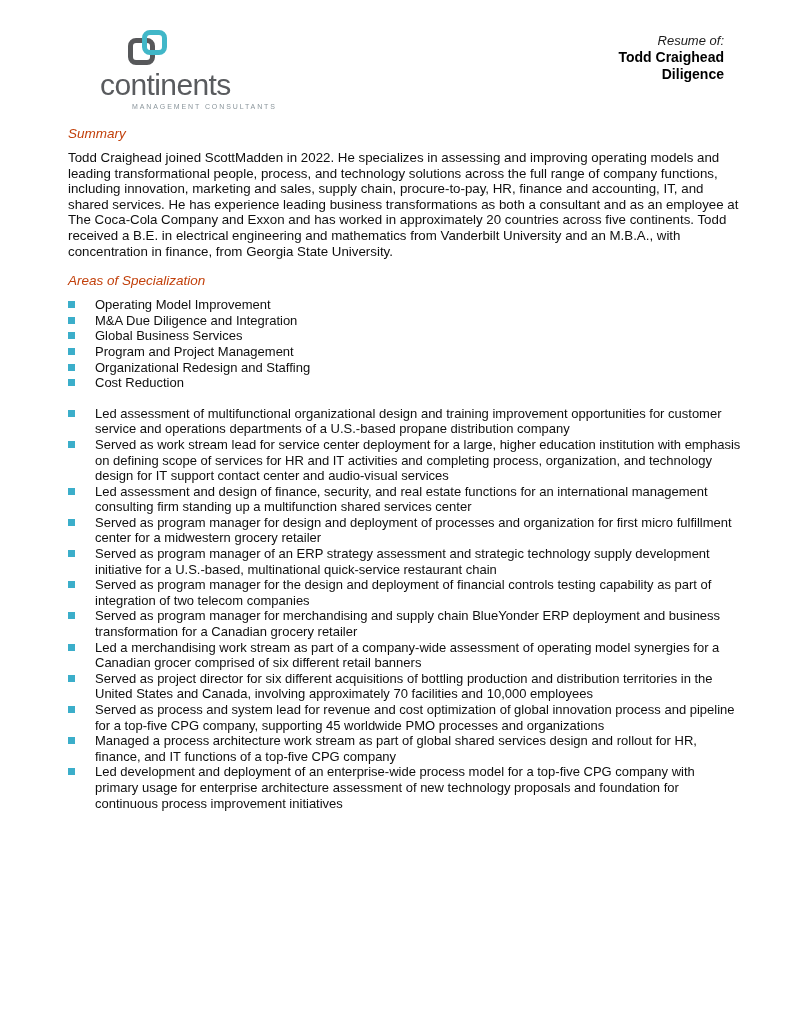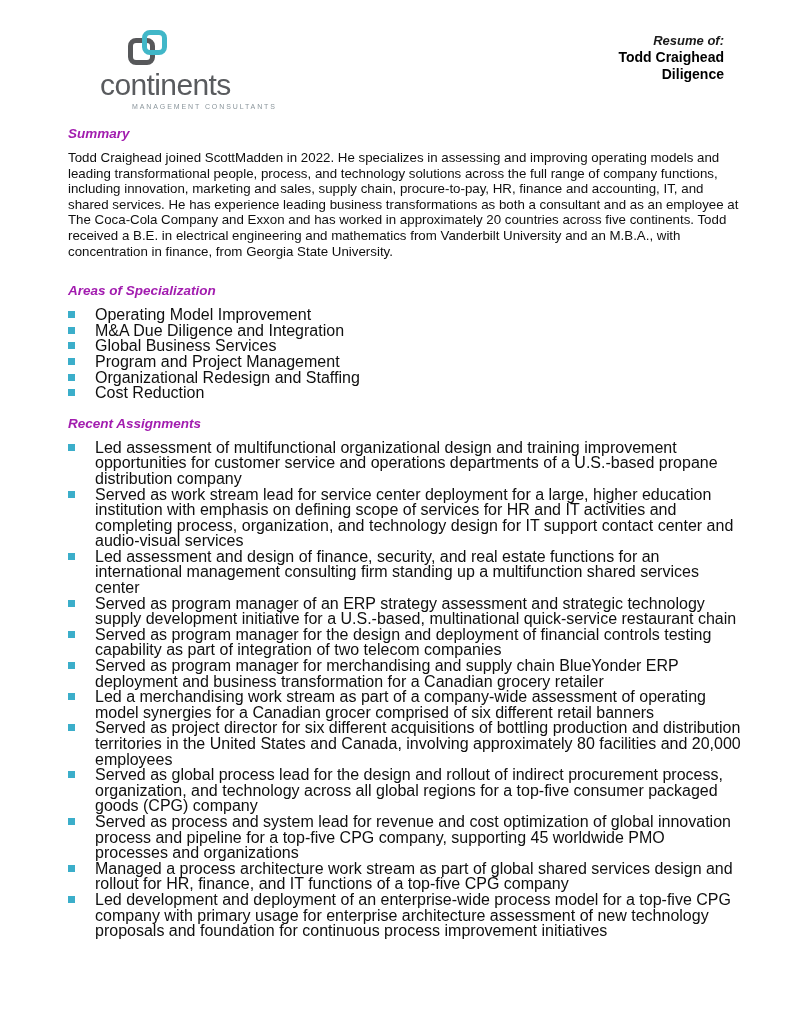--- a/index.html
+++ b/index.html
@@ -77,57 +77,57 @@
   }
 
   .resume-of {
     text-align: right;
     padding-top: 6px;
     margin-right: 17px;
     line-height: 17px;
   }
   .resume-of-label {
     font-style: italic;
-    font-weight: bold;
+    font-weight: normal;
     font-size: 13px;
     color: #1a1a1a;
   }
   .person-name, .person-title {
     font-weight: bold;
     font-size: 14px;
     color: #000000;
   }
 
   
   .section-heading {
     font-style: italic;
-    font-weight: bold;
+    font-weight: normal;
     font-size: 13.5px;
-    color: #a21caf;
+    color: #c2410c;
     margin: 0;
   }
   .summary-section { margin-top: 16px; }
   .summary-text {
     margin: 9px 0 0 0;
     font-size: 13.3px;
     line-height: 15.6px;
     color: #0f0f0f;
   }
 
-  .areas-section { margin-top: 24px; }
+  .areas-section { margin-top: 14px; }
   .assignments-section { margin-top: 15px; }
 
   ul.bullets {
     list-style: none;
     margin: 9px 0 0 0;
     padding: 0 0 0 27px;
   }
   ul.bullets li {
     position: relative;
-    font-size: 16px;
+    font-size: 13px;
     line-height: 15.6px;
     color: #0f0f0f;
     margin: 0;
   }
   .sq-bullet {
     position: absolute;
     left: -27px;
     top: 4px;
     width: 7px;
     height: 7px;
@@ -166,30 +166,29 @@
       <li><span class="sq-bullet"></span><span>Operating Model Improvement</span></li>
       <li><span class="sq-bullet"></span><span>M&amp;A Due Diligence and Integration</span></li>
       <li><span class="sq-bullet"></span><span>Global Business Services</span></li>
       <li><span class="sq-bullet"></span><span>Program and Project Management</span></li>
       <li><span class="sq-bullet"></span><span>Organizational Redesign and Staffing</span></li>
       <li><span class="sq-bullet"></span><span>Cost Reduction</span></li>
     </ul>
   </div>
 
   <div class="assignments-section">
-    <h2 class="section-heading">Recent Assignments</h2>
     <ul class="bullets">
       <li><span class="sq-bullet"></span><span>Led assessment of multifunctional organizational design and training improvement opportunities for customer service and operations departments of a U.S.-based propane distribution company</span></li>
       <li><span class="sq-bullet"></span><span>Served as work stream lead for service center deployment for a large, higher education institution with emphasis on defining scope of services for HR and IT activities and completing process, organization, and technology design for IT support contact center and audio-visual services</span></li>
       <li><span class="sq-bullet"></span><span>Led assessment and design of finance, security, and real estate functions for an international management consulting firm standing up a multifunction shared services center</span></li>
+      <li><span class="sq-bullet"></span><span>Served as program manager for design and deployment of processes and organization for first micro fulfillment center for a midwestern grocery retailer</span></li>
       <li><span class="sq-bullet"></span><span>Served as program manager of an ERP strategy assessment and strategic technology supply development initiative for a U.S.-based, multinational quick-service restaurant chain</span></li>
       <li><span class="sq-bullet"></span><span>Served as program manager for the design and deployment of financial controls testing capability as part of integration of two telecom companies</span></li>
       <li><span class="sq-bullet"></span><span>Served as program manager for merchandising and supply chain BlueYonder ERP deployment and business transformation for a Canadian grocery retailer</span></li>
       <li><span class="sq-bullet"></span><span>Led a merchandising work stream as part of a company-wide assessment of operating model synergies for a Canadian grocer comprised of six different retail banners</span></li>
-      <li><span class="sq-bullet"></span><span>Served as project director for six different acquisitions of bottling production and distribution territories in the United States and Canada, involving approximately 80 facilities and 20,000 employees</span></li>
-      <li><span class="sq-bullet"></span><span>Served as global process lead for the design and rollout of indirect procurement process, organization, and technology across all global regions for a top-five consumer packaged goods (CPG) company</span></li>
+      <li><span class="sq-bullet"></span><span>Served as project director for six different acquisitions of bottling production and distribution territories in the United States and Canada, involving approximately 70 facilities and 10,000 employees</span></li>
       <li><span class="sq-bullet"></span><span>Served as process and system lead for revenue and cost optimization of global innovation process and pipeline for a top-five CPG company, supporting 45 worldwide PMO processes and organizations</span></li>
       <li><span class="sq-bullet"></span><span>Managed a process architecture work stream as part of global shared services design and rollout for HR, finance, and IT functions of a top-five CPG company</span></li>
       <li><span class="sq-bullet"></span><span>Led development and deployment of an enterprise-wide process model for a top-five CPG company with primary usage for enterprise architecture assessment of new technology proposals and foundation for continuous process improvement initiatives</span></li>
     </ul>
   </div>
 
 </div>
 
 </body></html>

